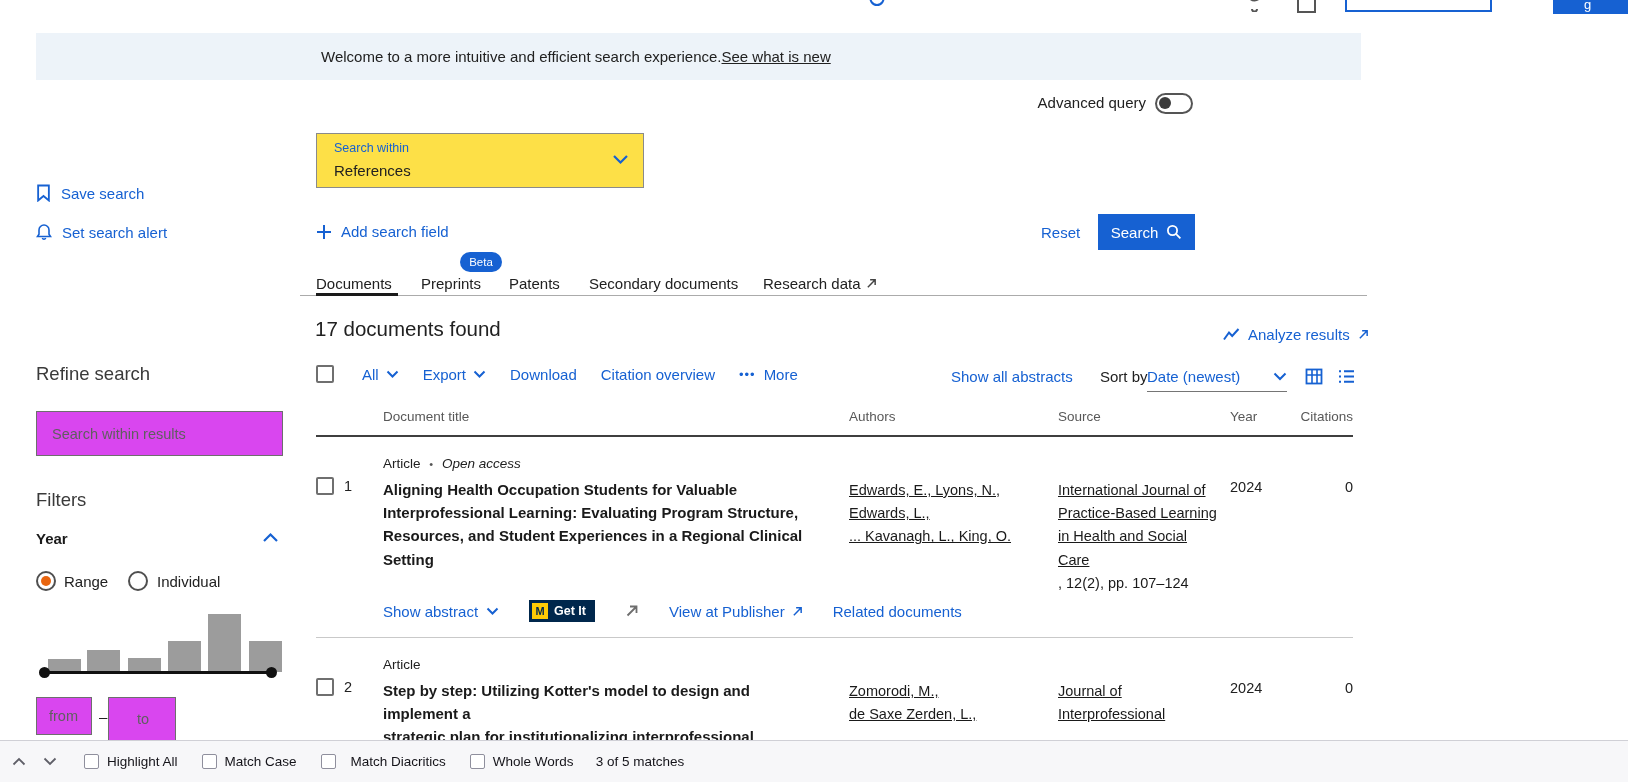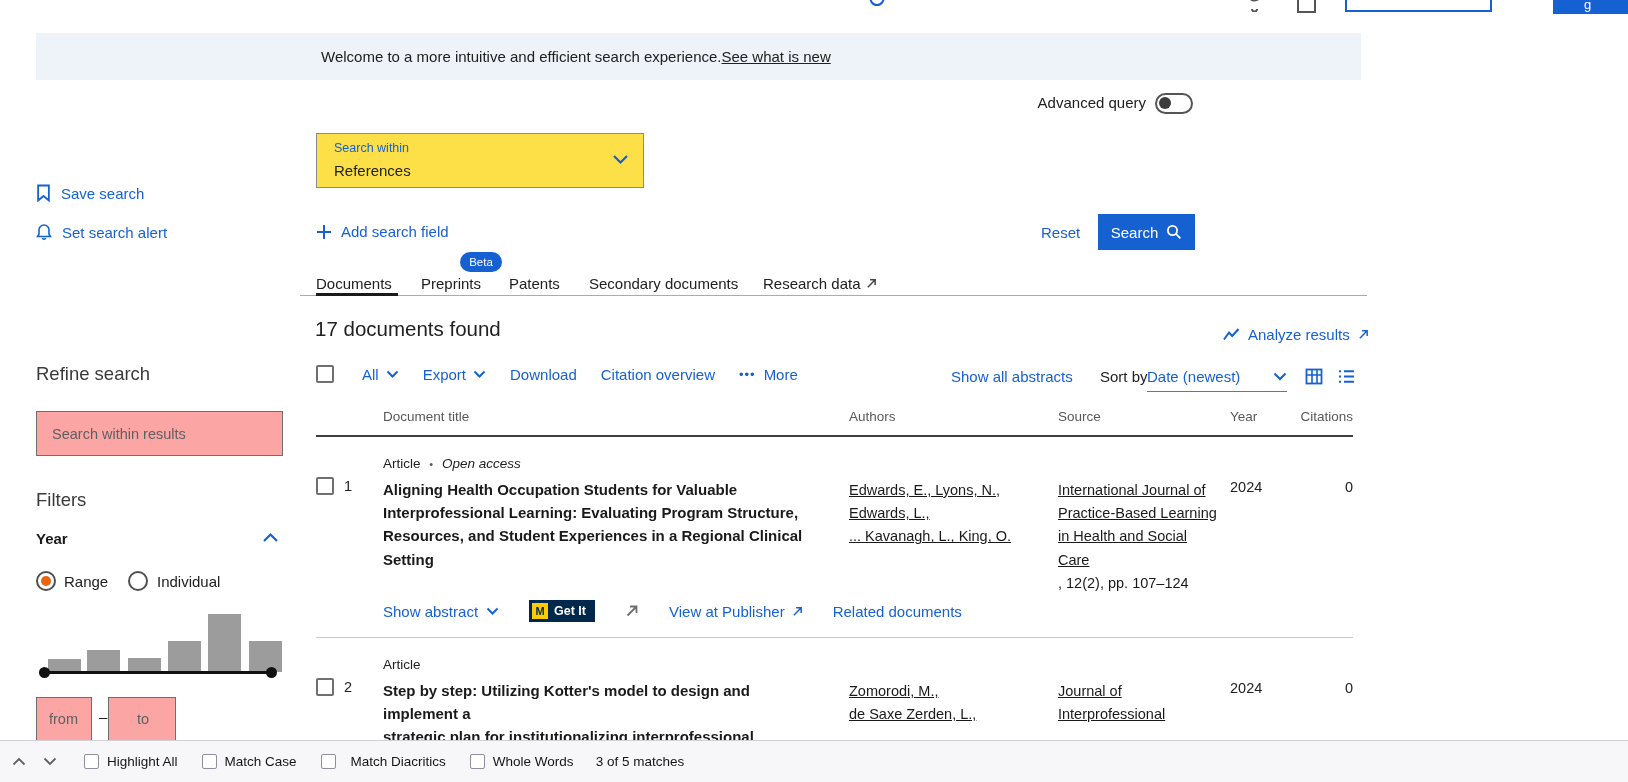--- a/index.html
+++ b/index.html
@@ -29,21 +29,21 @@
   .colhead{font-size:13.5px;color:#585858;}
   .titleline{font-size:15px;font-weight:bold;color:#1a1a1a;line-height:23.2px;}
   .authline,.srcline{font-size:14.5px;color:#1a1a1a;line-height:23.2px;}
   .authline span,.srcline span{text-decoration:underline;cursor:pointer;}
   .plain{text-decoration:none !important;cursor:default;}
   .toggle{width:38px;height:21px;border:2px solid #555;border-radius:11px;background:#fff;position:relative;cursor:pointer;}
   .toggle::after{content:"";position:absolute;left:2px;top:2px;width:12px;height:12px;border-radius:50%;background:#3c3c3c;}
   .radio{width:20px;height:20px;border:2px solid #4f4f4f;border-radius:50%;background:#fff;cursor:pointer;flex:0 0 auto;}
   .radio.sel::after{content:"";display:block;width:10px;height:10px;border-radius:50%;background:var(--radio-selected);margin:3px;}
   .bar{position:absolute;bottom:0;width:33px;background:#9c9c9c;}
-  .inputbox{border:1px solid #6e6e6e;background:#fca5a5;font-family:inherit;font-size:14.5px;color:#212121;padding-left:15px;}
+  .inputbox{border:1px solid #6e6e6e;background:#d946ef;font-family:inherit;font-size:14.5px;color:#212121;padding-left:15px;}
   .inputbox::placeholder{color:#5f5f5f;opacity:1;}
   .findbar{background:#f7f7f9;border-top:1px solid #d0d0d6;}
   .fb-cb{width:15px;height:15px;border:1px solid #8f8f9d;border-radius:2px;background:#fff;flex:0 0 auto;}
   .fb-label{font-size:13.5px;color:#15141a;margin-left:8px;}
   .mgetit{display:inline-flex;align-items:center;background:var(--mgetit-navy);padding:3px 9px 3px 3px;cursor:pointer;}
   .mgetit .mbox{width:16px;height:16px;background:var(--mgetit-maize);color:var(--mgetit-navy);font-weight:bold;font-size:11px;display:flex;align-items:center;justify-content:center;}
   .mgetit .gl{color:#fff;font-weight:bold;font-size:12.5px;margin-left:6px;}
   .hdr20{font-size:20.5px;color:#212121;}
   .side-h{font-size:18.5px;color:#3a3a3a;}
   svg{display:block;}
@@ -315,21 +315,21 @@
     <div class="bar" style="left: 42px; height: 22px;"></div>
     <div class="bar" style="left: 83px; height: 14px;"></div>
     <div class="bar" style="left: 123px; height: 31px;"></div>
     <div class="bar" style="left: 163px; height: 58px;"></div>
     <div class="bar" style="left: 204px; height: 31px;"></div>
   </div>
   <div class="abs" style="left:45px;top:671px;width:229px;height:3px;background:#111;"></div>
   <div class="abs" style="left:39px;top:667px;width:11px;height:11px;border-radius:50%;background:#111;"></div>
   <div class="abs" style="left:266px;top:667px;width:11px;height:11px;border-radius:50%;background:#111;"></div>
 
-  <input class="abs inputbox" style="left: 36px; top: 697px; width: 56px; height: 44px; padding-left: 12px;" placeholder="from">
+  <input class="abs inputbox" style="left: 36px; top: 697px; width: 56px; height: 38px; padding-left: 12px;" placeholder="from">
   <div class="abs" style="left:99px;top:708px;font-size:15px;color:#212121;">–</div>
   <input class="abs inputbox" style="left: 108px; top: 697px; width: 68px; height: 44px; padding-left: 28px;" placeholder="to">
 
   <div class="abs findbar flex" style="left:0;top:740px;width:1628px;height:42px;padding-left:12px;">
     <span class="icon" style="color:#5f5f68;cursor:pointer;">
       <svg width="14" height="9" viewBox="0 0 14 9">
           <path d="M1.5 7.5L7 2l5.5 5.5" fill="none" stroke="currentColor" stroke-width="1.8"></path>
         </svg>
     </span>
     <span class="icon" style="color:#5f5f68;cursor:pointer;margin-left:17px;">

